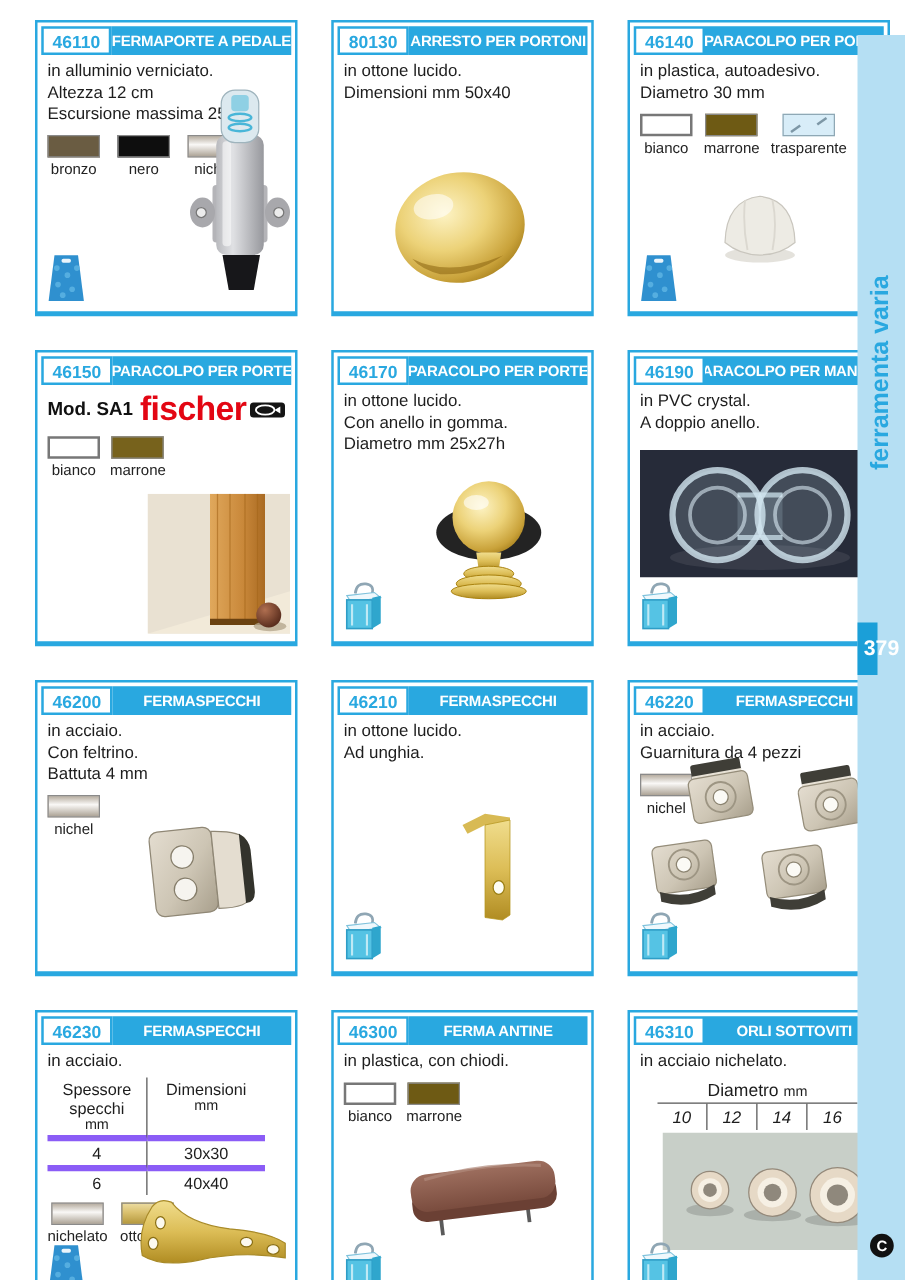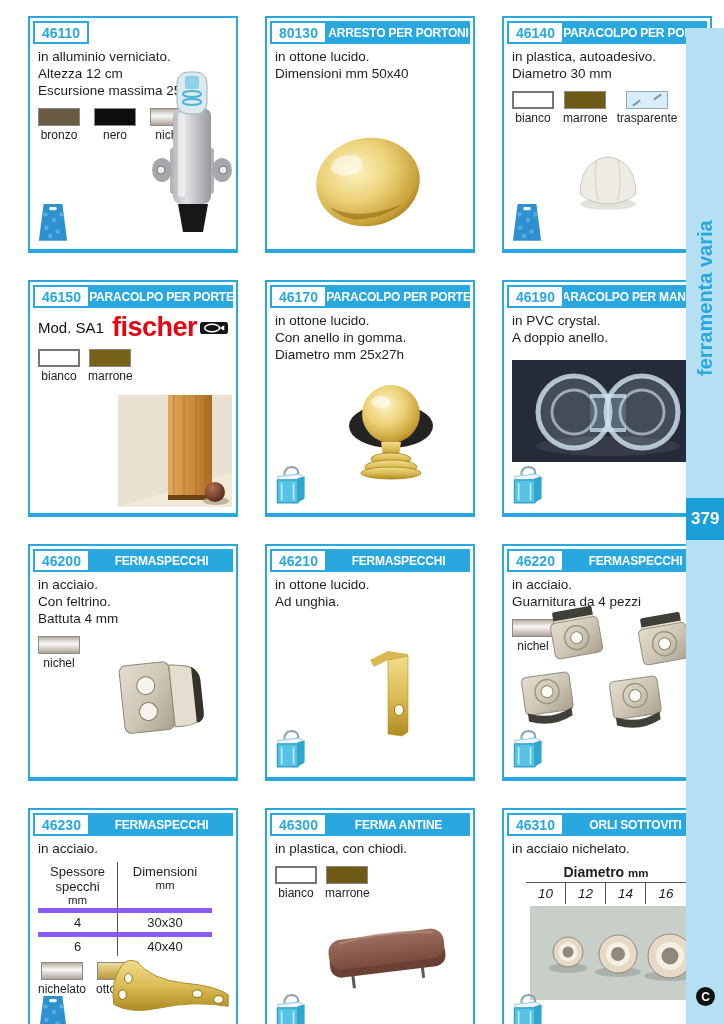--- a/index.html
+++ b/index.html
@@ -23,56 +23,56 @@
     font-weight:bold; font-size:14px; padding:0 7px;
     display:flex; align-items:center; box-sizing:border-box;
   }
   .title-bar {
     flex:1; background:#29a8e0; color:#fff; font-weight:bold;
     font-size:12px; letter-spacing:-0.2px; display:flex; align-items:center;
     justify-content:center; white-space:nowrap; overflow:hidden; padding:0 2px;
   }
   .desc { margin:5px 8px 0; font-size:13.5px; color:#1d1d1d; line-height:1.25; }
   .model-row { display:flex; justify-content:space-between; align-items:center; margin:4px 8px 0; }
-  .model { font-weight:normal; font-size:15px; color:#111; }
+  .model { font-weight:bold; font-size:15px; color:#111; }
   .fischer-wrap { display:flex; align-items:center; gap:3px; }
   .fischer { color:#e30613; font-weight:bold; font-size:27px; letter-spacing:-0.5px; }
   .swatches { display:flex; gap:14px; margin:8px 8px 0; }
   .swatch { text-align:center; font-size:12px; color:#222; }
   .chip { width:42px; height:18px; border:1px solid #8a8a8a; box-sizing:border-box; margin:0 auto 2px; }
   .chip.bianco { border:2px solid #777; }
   .chip.metal { background-image:linear-gradient(180deg, rgba(120,110,95,.35), rgba(255,255,255,.85) 42%, rgba(120,110,95,.45)); }
   .chip.gold-chip { background-image:linear-gradient(180deg, rgba(255,250,220,.55), rgba(255,255,255,.15) 45%, rgba(110,85,10,.3)); }
   .chip.trasp { border:1px solid #8fa8b5; position:relative; }
   .chip.trasp::before, .chip.trasp::after { content:""; position:absolute; width:9px; height:2px; background:#7d97a6; transform:rotate(-35deg); }
   .chip.trasp::before { left:5px; top:10px; } .chip.trasp::after { right:5px; top:4px; }
   .photo { position:absolute; }
   .corner-icon { position:absolute; left:7px; bottom:6px; }
   
   .tbl { display:grid; grid-template-columns:80px 94px; margin:4px 0 0 8px; font-size:13px; text-align:center; color:#1d1d1d; }
   .tbl .tc { padding:2px 3px; }
   .tbl .vline { border-right:1px solid #555; }
   .tbl .hline { border-bottom:5px solid #8b5cf6; }
   .tbl .unit { font-size:11.5px; }
   .dia-tbl { margin:6px 0 0 22px; width:160px; text-align:center; color:#1d1d1d; }
-  .dia-head { font-size:14px; padding-bottom:2px; border-bottom:1px solid #555;font-weight:bold; }
+  .dia-head { font-size:14px; padding-bottom:2px; border-bottom:1px solid #555; }
   .dia-head .unit { font-size:11.5px; }
   .dia-row { display:grid; grid-template-columns:repeat(4,1fr); font-size:13.5px; }
   .dia-row div { padding:3px 0; border-right:1px solid #555;font-style:italic; }
   .dia-row div:last-child { border-right:none; }
   
   .sidebar { position:absolute; left:686px; top:28px; width:38px; height:996px; background:#b5dff3; }
   .side-label {
     position:absolute; top:95px; left:0; width:38px; height:350px;
     display:flex; align-items:center; justify-content:center;
     writing-mode:vertical-rl; transform:rotate(180deg);
     color:#29a8e0; font-weight:bold; font-size:20px;
   }
   .page-num {
-    position:absolute; top:470px; left:0; width:38px; height:42px;
+    position:absolute; top:470px; left:0; width:16px; height:42px;
     background:#1b9fd8; color:#fff; font-weight:bold; font-size:17px;
     display:flex; align-items:center; padding-left:5px; box-sizing:border-box;
   }
   .copyright {
     position:absolute; bottom:18px; left:10px; width:19px; height:19px;
     border-radius:50%; background:#111; color:#fff; font-size:12px; font-weight:bold;
     display:flex; align-items:center; justify-content:center;
   }
 </style>
 </head>
@@ -115,20 +115,21 @@
         <stop offset="100%" stop-color="#7a4c3e"></stop>
   </linearGradient>
 </defs>
 </svg>
 
 <div class="grid">
 
   <div class="cell">
     <div class="cell-header">
       <span class="code">46110</span>
+      <span class="title-bar">FERMAPORTE A PEDALE</span>
     </div>
     <div class="desc">
       <div>in alluminio verniciato.</div>
       <div>Altezza 12 cm</div>
       <div>Escursione massima 25 mm</div>
     </div>
     <div class="swatches">
       <div class="swatch">
         <div class="chip" style="background-color: rgb(106, 92, 66);"></div>
         <div>bronzo</div>

